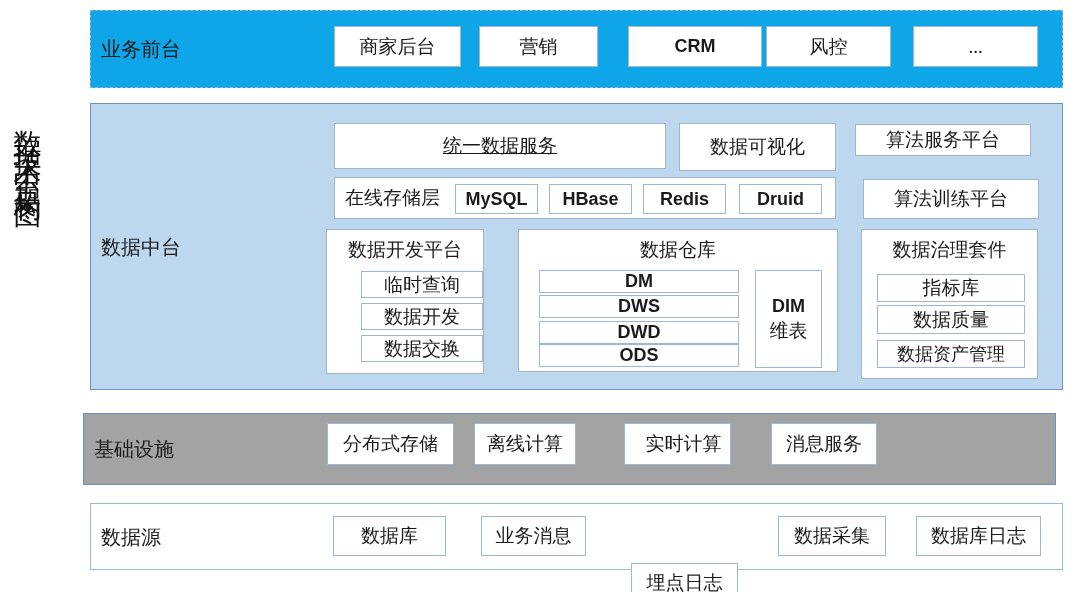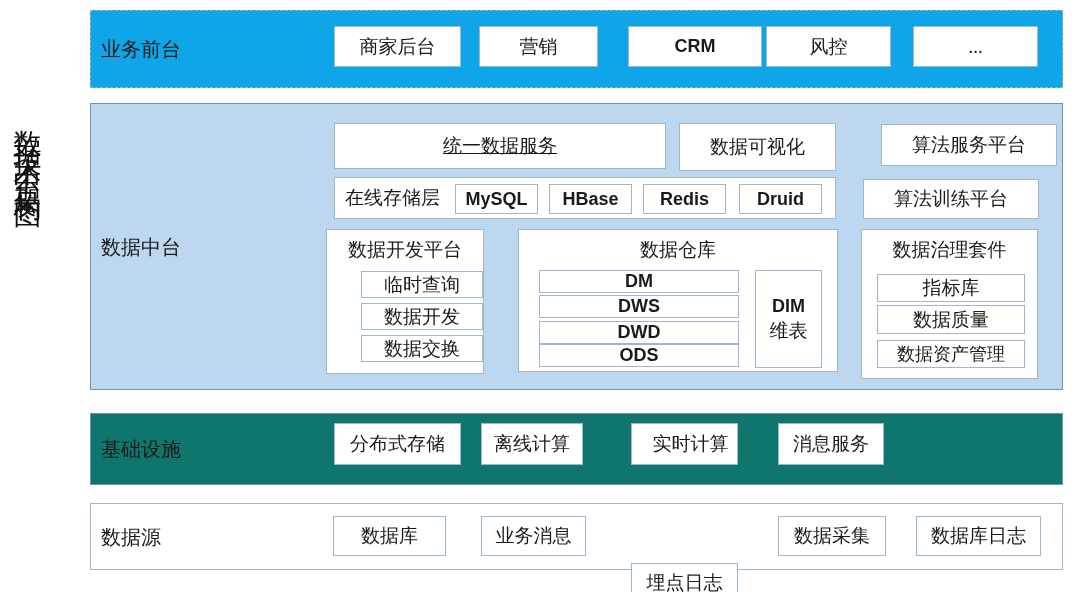--- a/index.html
+++ b/index.html
@@ -28,22 +28,22 @@
 
   .sec-frontend {
     left: 90px; top: 10px; width: 973px; height: 78px;
     background: #0ea5e9; border: 1px dashed #9ab0c4;
   }
   .sec-middle {
     left: 90px; top: 103px; width: 973px; height: 287px;
     background: #bdd7ee; border: 1px solid #6e93ba;
   }
   .sec-infra {
-    left: 90px; top: 413px; width: 973px; height: 72px;
-    background: #0f766e; border: 1px solid #6e93ba;
+    left: 83px; top: 413px; width: 973px; height: 72px;
+    background: #a3a3a3; border: 1px solid #6e93ba;
   }
   .sec-source {
     left: 90px; top: 503px; width: 973px; height: 67px;
     background: #ffffff; border: 1px solid #9db8d0;
   }
 
   .box {
     position: absolute; box-sizing: border-box;
     background: #ffffff; border: 1px solid #a0b6cc;
     display: flex; align-items: center; justify-content: center;
@@ -55,21 +55,21 @@
   .fb { top: 15px; height: 41px; }
   .fb0 { left: 243px; width: 127px; }
   .fb1 { left: 388px; width: 119px; }
   .fb2 { left: 537px; width: 134px; }
   .fb3 { left: 675px; width: 125px; font-family: Liberation Serif, serif; }
   .fb4 { left: 822px; width: 125px; }
 
   
   .m-unified   { left: 243px; top: 19px; width: 332px; height: 46px; text-decoration: underline; }
   .m-visual    { left: 588px; top: 19px; width: 157px; height: 48px; }
-  .m-algo-svc  { left: 790px; top: 20px; width: 176px; height: 42px; }
+  .m-algo-svc  { left: 764px; top: 20px; width: 176px; height: 32px; }
 
   
   .m-storage   { left: 243px; top: 73px; width: 502px; height: 42px; justify-content: flex-start; }
   .m-storage-label { position: absolute; left: 10px; top: 50%; transform: translateY(-50%); font-size: 19px; }
   .sb { top: 6px; height: 30px; width: 83px; }
   .sb0 { left: 120px; } .sb1 { left: 214px; } .sb2 { left: 308px; } .sb3 { left: 404px; }
 
   .m-algo-train { left: 772px; top: 75px; width: 176px; height: 40px; }
 
   

